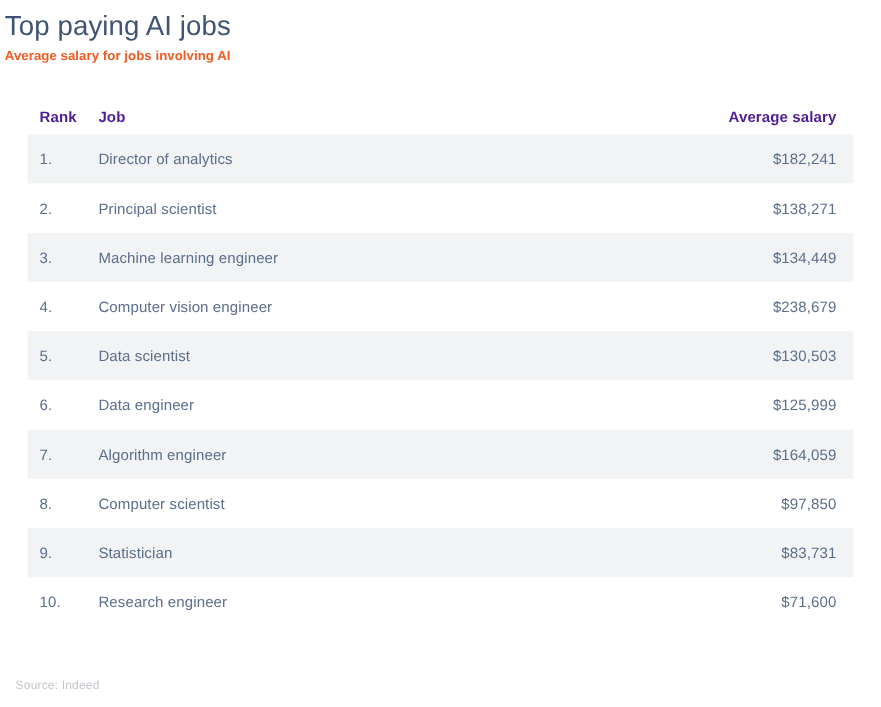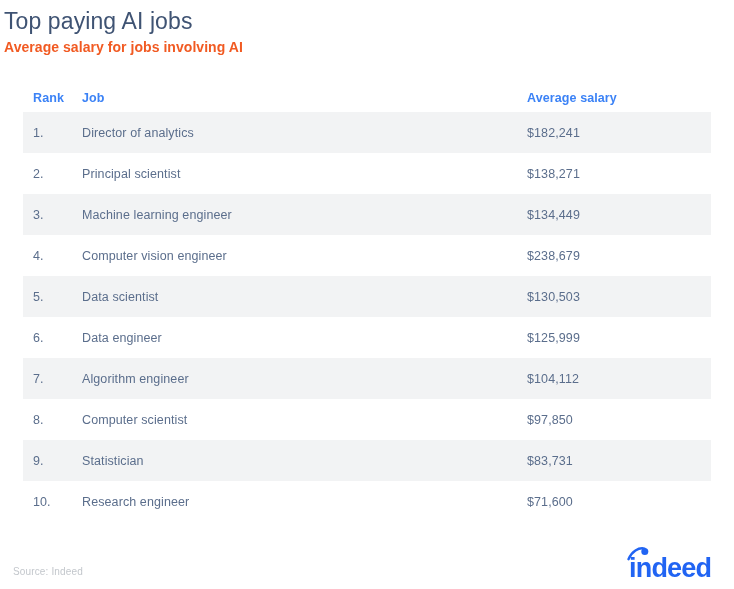--- a/index.html
+++ b/index.html
@@ -32,21 +32,21 @@
   .title {
     font-size: 23px;
     font-weight: 400;
     color: #3f5373;
     letter-spacing: 0.1px;
     line-height: 30px;
     margin: 0;
     white-space: nowrap;
   }
   .subtitle {
-    font-size: 14px;
+    font-size: 11px;
     font-weight: bold;
     color: #f15a22;
     letter-spacing: 0.05px;
     line-height: 18px;
     margin: 2px 0 0 0;
     white-space: nowrap;
   }
 
   
   .table {
@@ -58,27 +58,27 @@
   .thead {
     display: flex;
     align-items: center;
     height: 28px;
     padding: 0 14px 0 10px;
     box-sizing: border-box;
   }
   .th {
     font-size: 12.5px;
     font-weight: bold;
-    color: #3b82f6;
+    color: #4c1d95;
     letter-spacing: 0.1px;
     white-space: nowrap;
   }
   .col-rank { width: 49px; flex: 0 0 49px; }
   .col-job  { flex: 1 1 auto; }
-  .col-sal  { width: 170px; flex: 0 0 170px; }
+  .col-sal  { width: 170px; flex: 0 0 170px; text-align: right; }
 
   .trow {
     display: flex;
     align-items: center;
     height: 41px;
     padding: 0 14px 0 10px;
     box-sizing: border-box;
     background: #ffffff;
   }
   .trow.shaded {
@@ -163,21 +163,21 @@
 
     <div class="trow">
       <div class="cell rank col-rank">6.</div>
       <div class="cell job col-job">Data engineer</div>
       <div class="cell salary col-sal">$125,999</div>
     </div>
 
     <div class="trow shaded">
       <div class="cell rank col-rank">7.</div>
       <div class="cell job col-job">Algorithm engineer</div>
-      <div class="cell salary col-sal">$104,112</div>
+      <div class="cell salary col-sal">$164,059</div>
     </div>
 
     <div class="trow">
       <div class="cell rank col-rank">8.</div>
       <div class="cell job col-job">Computer scientist</div>
       <div class="cell salary col-sal">$97,850</div>
     </div>
 
     <div class="trow shaded">
       <div class="cell rank col-rank">9.</div>
@@ -188,23 +188,14 @@
     <div class="trow">
       <div class="cell rank col-rank">10.</div>
       <div class="cell job col-job">Research engineer</div>
       <div class="cell salary col-sal">$71,600</div>
     </div>
 
   </div>
 
   <div class="source">Source: Indeed</div>
 
-  <div class="logo">
-    <svg width="96" height="36" viewBox="0 0 96 36" xmlns="http://www.w3.org/2000/svg" aria-label="indeed">
-      <g fill="none">
-        <path d="M3.5 13.2 C6.6 5.4, 13.6 1.2, 19.6 2.6" stroke="#2164f3" stroke-width="2.4" stroke-linecap="round" fill="none"></path>
-      </g>
-      <circle cx="19.8" cy="5.6" r="3.5" fill="#2164f3"></circle>
-      <text x="4" y="31" font-family="'Liberation Sans', sans-serif" font-size="27" font-weight="bold" fill="#2164f3" letter-spacing="-0.8">indeed</text>
-    </svg>
-  </div>
 
 </div>
 
 </body></html>

